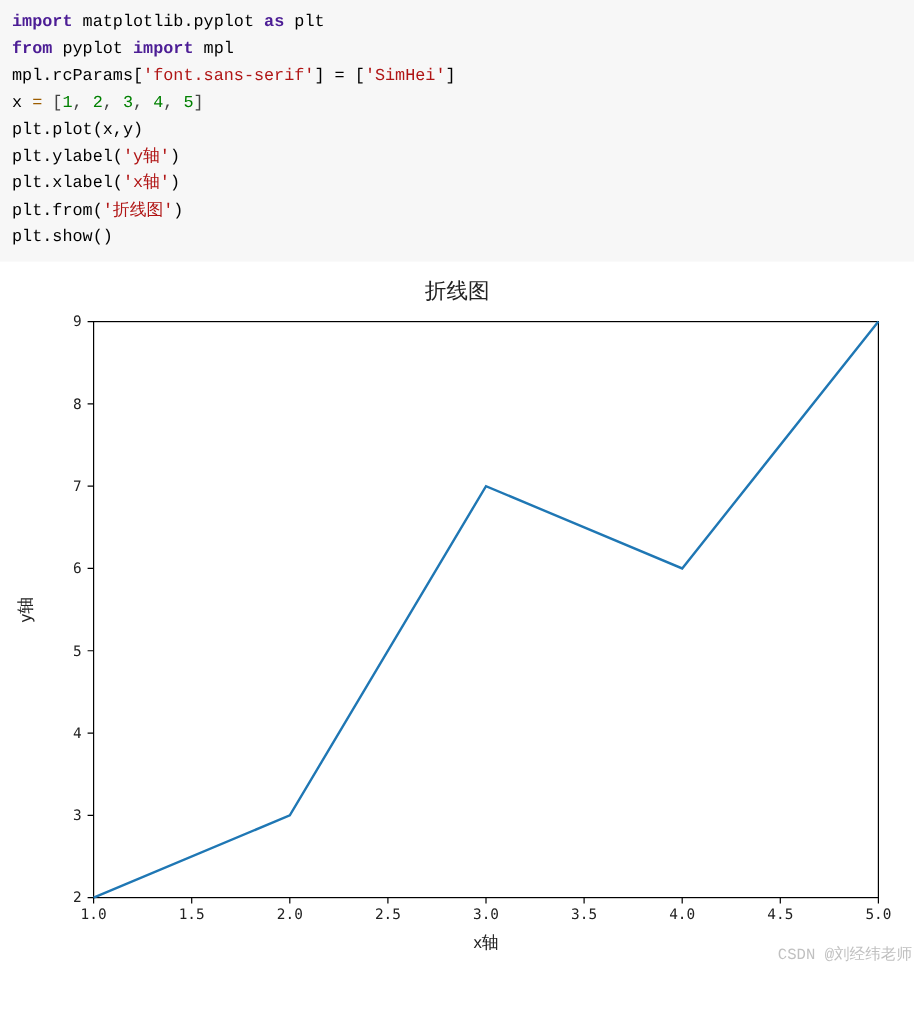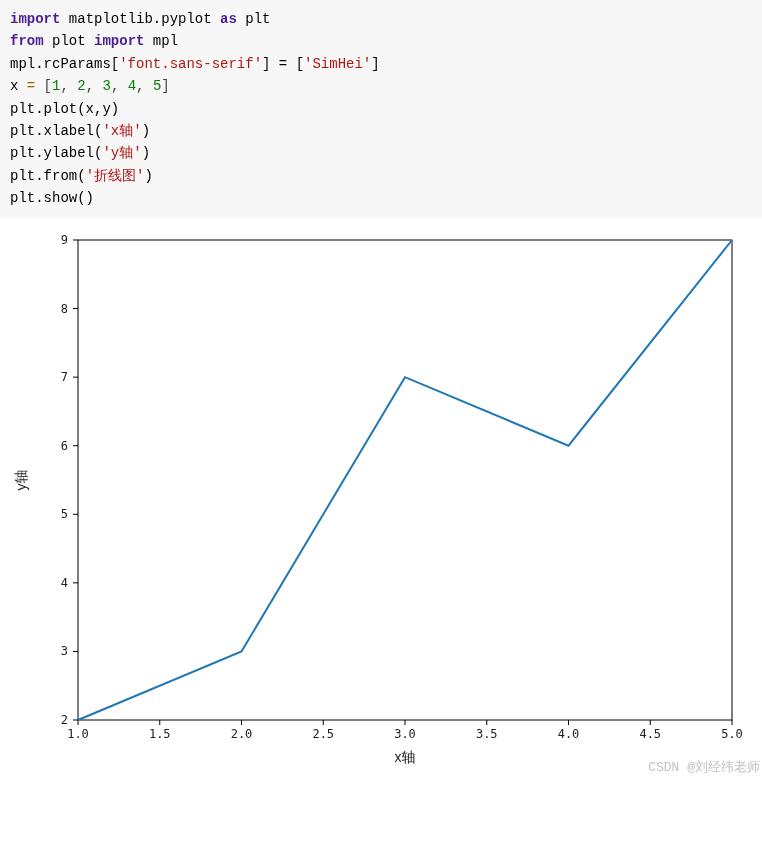--- a/index.html
+++ b/index.html
@@ -19,31 +19,32 @@
     .tick-label { font-family: monospace; font-size: 12px; fill: #222; }
     .axis-label { font-family: SimHei, sans-serif; font-size: 14px; fill: #222; }
     .plot-line { stroke: #1f77b4; stroke-width: 2; fill: none; }
     .watermark { position: relative; text-align: right; font-size: 13px; color: rgba(150,150,150,0.6); padding-right: 2px; margin-top: -16px; }
   </style>
 </head>
 <body>
 
 <div class="code-block">
   <div class="code-line"><span class="kw-green">import</span><span class="name"> matplotlib.pyplot </span><span class="kw-green">as</span><span class="name"> plt</span></div>
-  <div class="code-line"><span class="kw-green">from</span><span class="name"> plot </span><span class="kw-green">import</span><span class="name"> mpl</span></div>
+  <div class="code-line"><span class="kw-green">from</span><span class="name"> pyplot </span><span class="kw-green">import</span><span class="name"> mpl</span></div>
   <div class="code-line"><span class="name">mpl.rcParams[</span><span class="str">'font.sans-serif'</span><span class="name">] = [</span><span class="str">'SimHei'</span><span class="name">]</span></div>
   <div class="code-line"><span class="name">x </span><span class="op">=</span><span class="punct"> [</span><span class="num">1</span><span class="punct">, </span><span class="num">2</span><span class="punct">, </span><span class="num">3</span><span class="punct">, </span><span class="num">4</span><span class="punct">, </span><span class="num">5</span><span class="punct">]</span></div>
   <div class="code-line"><span class="name">plt.plot(x,y)</span></div>
+  <div class="code-line"><span class="name">plt.ylabel(</span><span class="str">'y轴'</span><span class="name">)</span></div>
   <div class="code-line"><span class="name">plt.xlabel(</span><span class="str">'x轴'</span><span class="name">)</span></div>
-  <div class="code-line"><span class="name">plt.ylabel(</span><span class="str">'y轴'</span><span class="name">)</span></div>
   <div class="code-line"><span class="name">plt.from(</span><span class="str">'折线图'</span><span class="name">)</span></div>
   <div class="code-line"><span class="name">plt.show()</span></div>
 </div>
 
 <div class="chart-wrap">
+  <div class="chart-title">折线图</div>
   <svg id="chart-svg" width="744" height="540">
       <rect x="70" y="10" width="654" height="480" class="axis-line"></rect>
       <line x1="70" y1="490" x2="70" y2="495" class="axis-line"></line>
       <text x="70" y="508" text-anchor="middle" class="tick-label">1.0</text>
       <line x1="151.75" y1="490" x2="151.75" y2="495" class="axis-line"></line>
       <text x="151.75" y="508" text-anchor="middle" class="tick-label">1.5</text>
       <line x1="233.5" y1="490" x2="233.5" y2="495" class="axis-line"></line>
       <text x="233.5" y="508" text-anchor="middle" class="tick-label">2.0</text>
       <line x1="315.25" y1="490" x2="315.25" y2="495" class="axis-line"></line>
       <text x="315.25" y="508" text-anchor="middle" class="tick-label">2.5</text>

